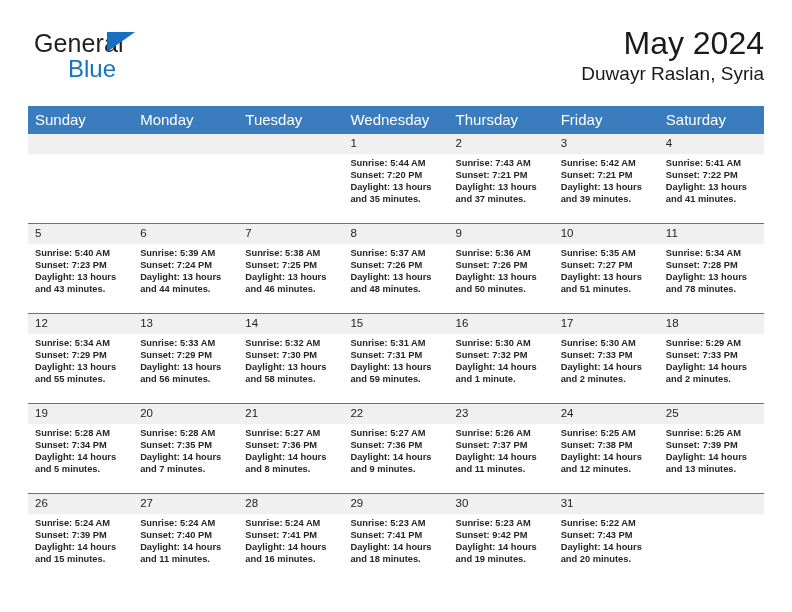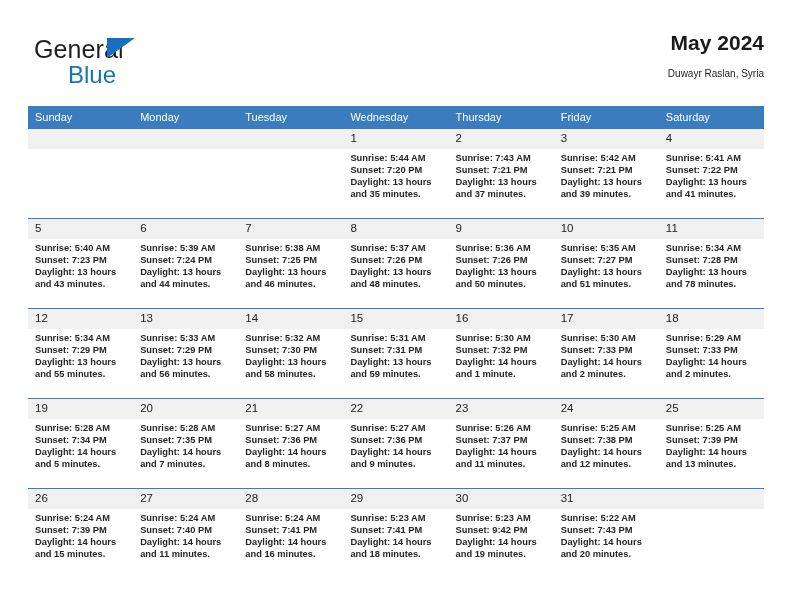--- a/index.html
+++ b/index.html
@@ -19,21 +19,21 @@
   }
 
   
   .header {
     position: absolute;
     left: 28px; right: 28px; top: 26px;
     height: 70px;
   }
   .logo {
     position: absolute;
-    left: 6px; top: 8px;
+    left: 6px; top: 2px;
     width: 230px; height: 60px; text-align: center;
   }
   .logo-general {
     position: absolute;
     left: 0; top: 0;
     font-size: 25px;
     color: #231f20;
     letter-spacing: 0.1px;
     line-height: 30px;
     font-family: "Liberation Sans", sans-serif;
@@ -52,47 +52,47 @@
     color: #1774bc;
     line-height: 30px;
     font-family: "Liberation Sans", sans-serif;
   }
   .title-block {
     position: absolute;
     right: 0; top: 0;
     text-align: right;
   }
   .cal-title {
-    font-size: 21px;
+    font-size: 32px;
     color: #1a1a1a;
     line-height: 34px;
-    font-weight: 700;
+    font-weight: 400;
     white-space: nowrap;
   }
   .cal-subtitle {
-    font-size: 10px;
+    font-size: 19px;
     color: #1a1a1a;
     line-height: 24px;
     margin-top: 2px;
     white-space: nowrap;
   }
 
   
   .calendar {
     position: absolute;
     left: 28px;
     top: 106px;
     width: 736px;
     border-collapse: collapse;
     table-layout: fixed;
   }
   .calendar th {
     background: #3a7cbe;
     color: #ffffff;
-    font-size: 11px;
+    font-size: 15px;
     font-weight: normal;
     text-align: left;
     padding: 5px 0 5px 7px;
     height: 21px;
     border: none;
   }
   .calendar td {
     vertical-align: top;
     padding: 0;
     border: none;

